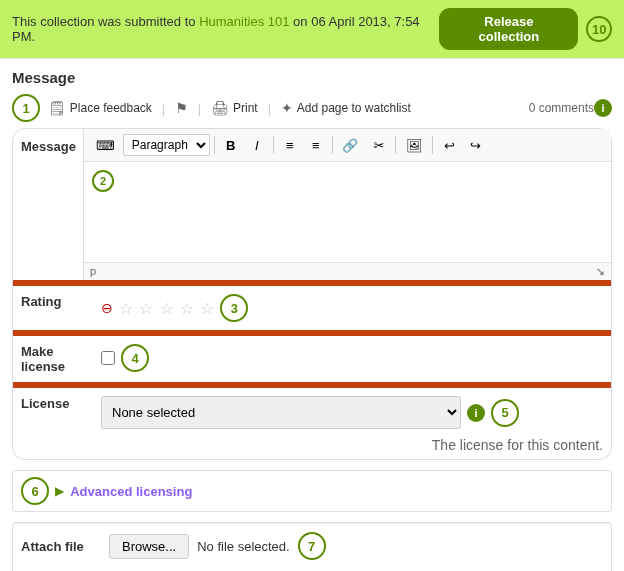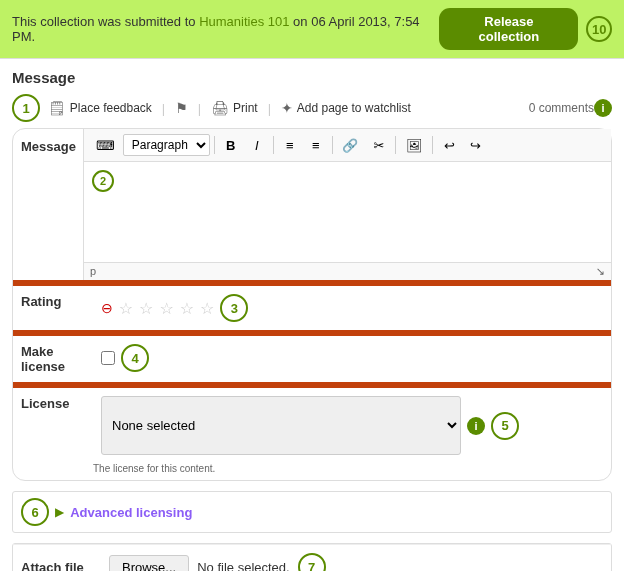--- a/index.html
+++ b/index.html
@@ -135,34 +135,34 @@
     .field-value { display: flex; align-items: center; gap: 6px; flex: 1; }
     .star-icon { font-size: 16px; color: #ccc; cursor: pointer; }
     .star-icon.cancel { color: #c00; font-size: 14px; }
 
     
     .checkbox-input { width: 14px; height: 14px; cursor: pointer; }
 
     
     .license-select {
       flex: 1; max-width: 360px;
-      padding: 20px 6px; border: 1px solid #ccc;
+      padding: 7px 6px; border: 1px solid #ccc;
       border-radius: 3px; font-size: 13px;
       cursor: pointer;
     }
     .info-icon {
       width: 18px; height: 18px;
       border-radius: 50%;
       background: #5b8c00;
       color: #fff;
       display: inline-flex; align-items: center; justify-content: center;
       font-size: 11px; font-weight: bold;
       cursor: pointer;
     }
-    .license-hint { font-size: 10px; color: #666; padding: 0 8px 6px 80px; }
+    .license-hint { font-size: 14px; color: #666; padding: 0 8px 6px 80px; text-align: right; }
 
     
     .advanced-section {
       margin: 10px 0;
       border: 1px solid #ddd;
       border-radius: 3px;
     }
     .advanced-header {
       display: flex; align-items: center; gap: 6px;
       padding: 6px 8px;

